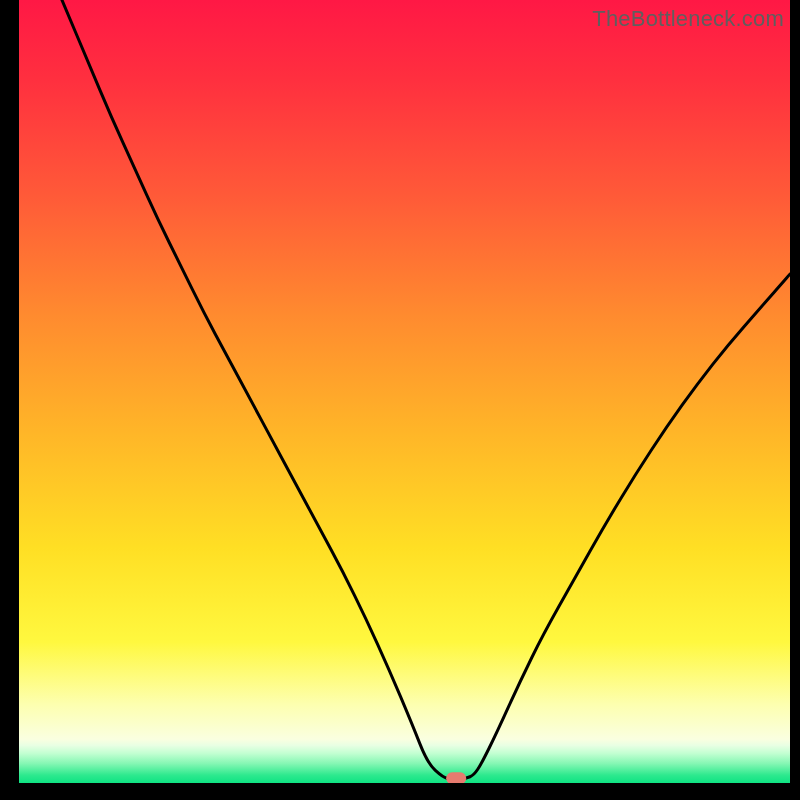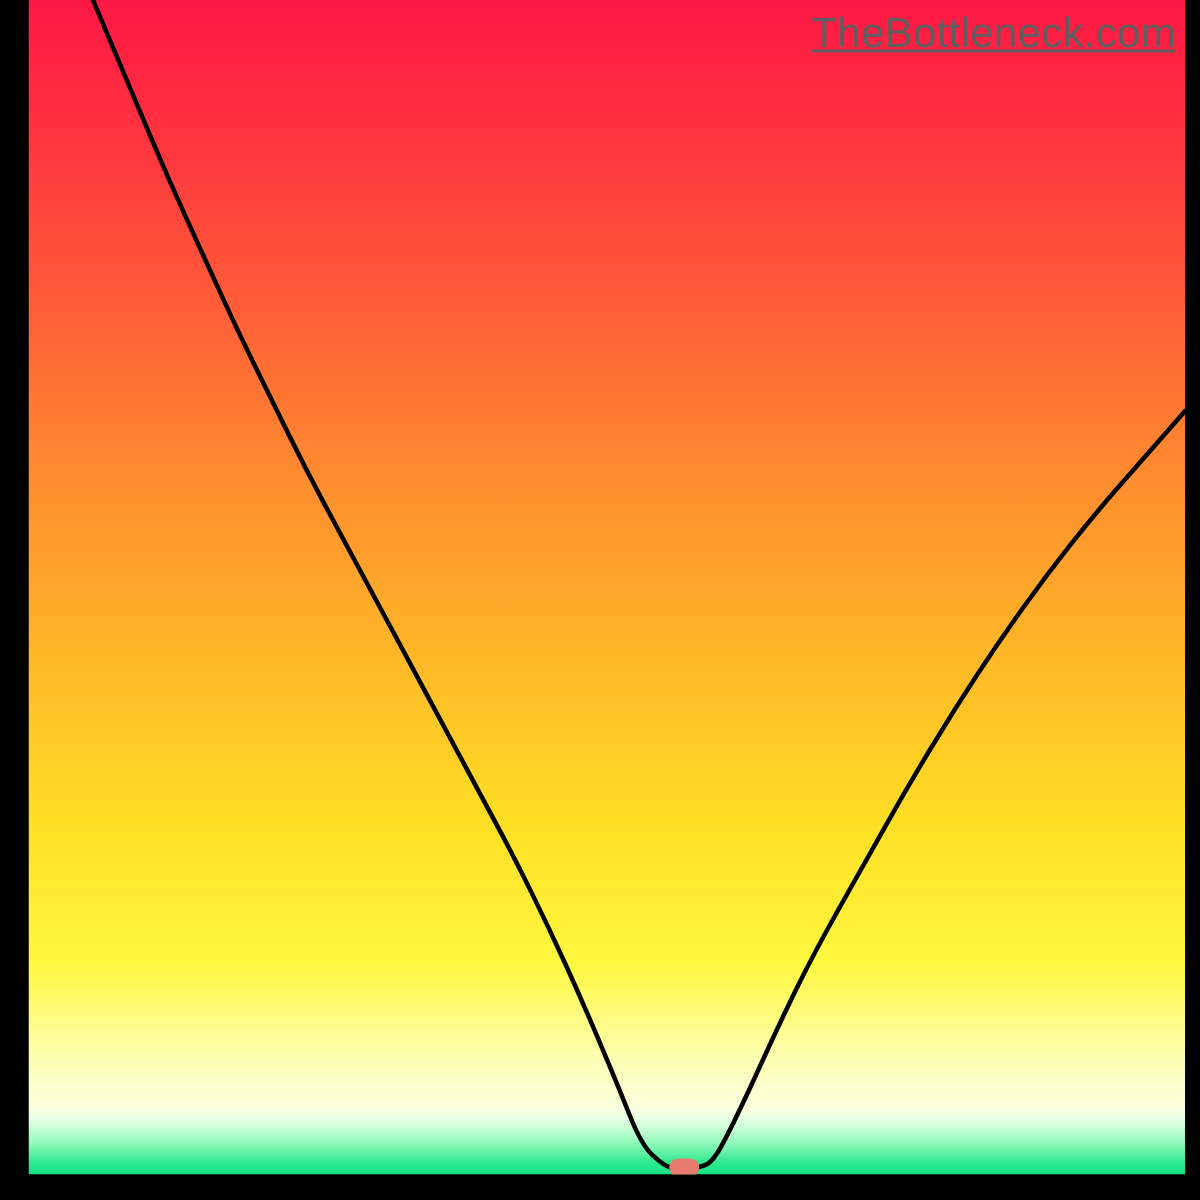--- a/index.html
+++ b/index.html
@@ -15,25 +15,24 @@
     position: relative;
     width: 800px;
     height: 800px;
     background: #000;
   }
   .watermark {
     position: absolute;
     top: 6px;
     right: 16px;
     color: #5f5f5f;
-    font-size: 28px;
+    font-size: 22px;
     font-weight: 500;
     letter-spacing: 0.2px;
     z-index: 10;
-    text-decoration: underline;
   }
   .plot-wrap {
     position: absolute;
     left: 19px;
     top: 0;
     width: 771px;
     height: 783px;
   }
   svg {
     display: block;

